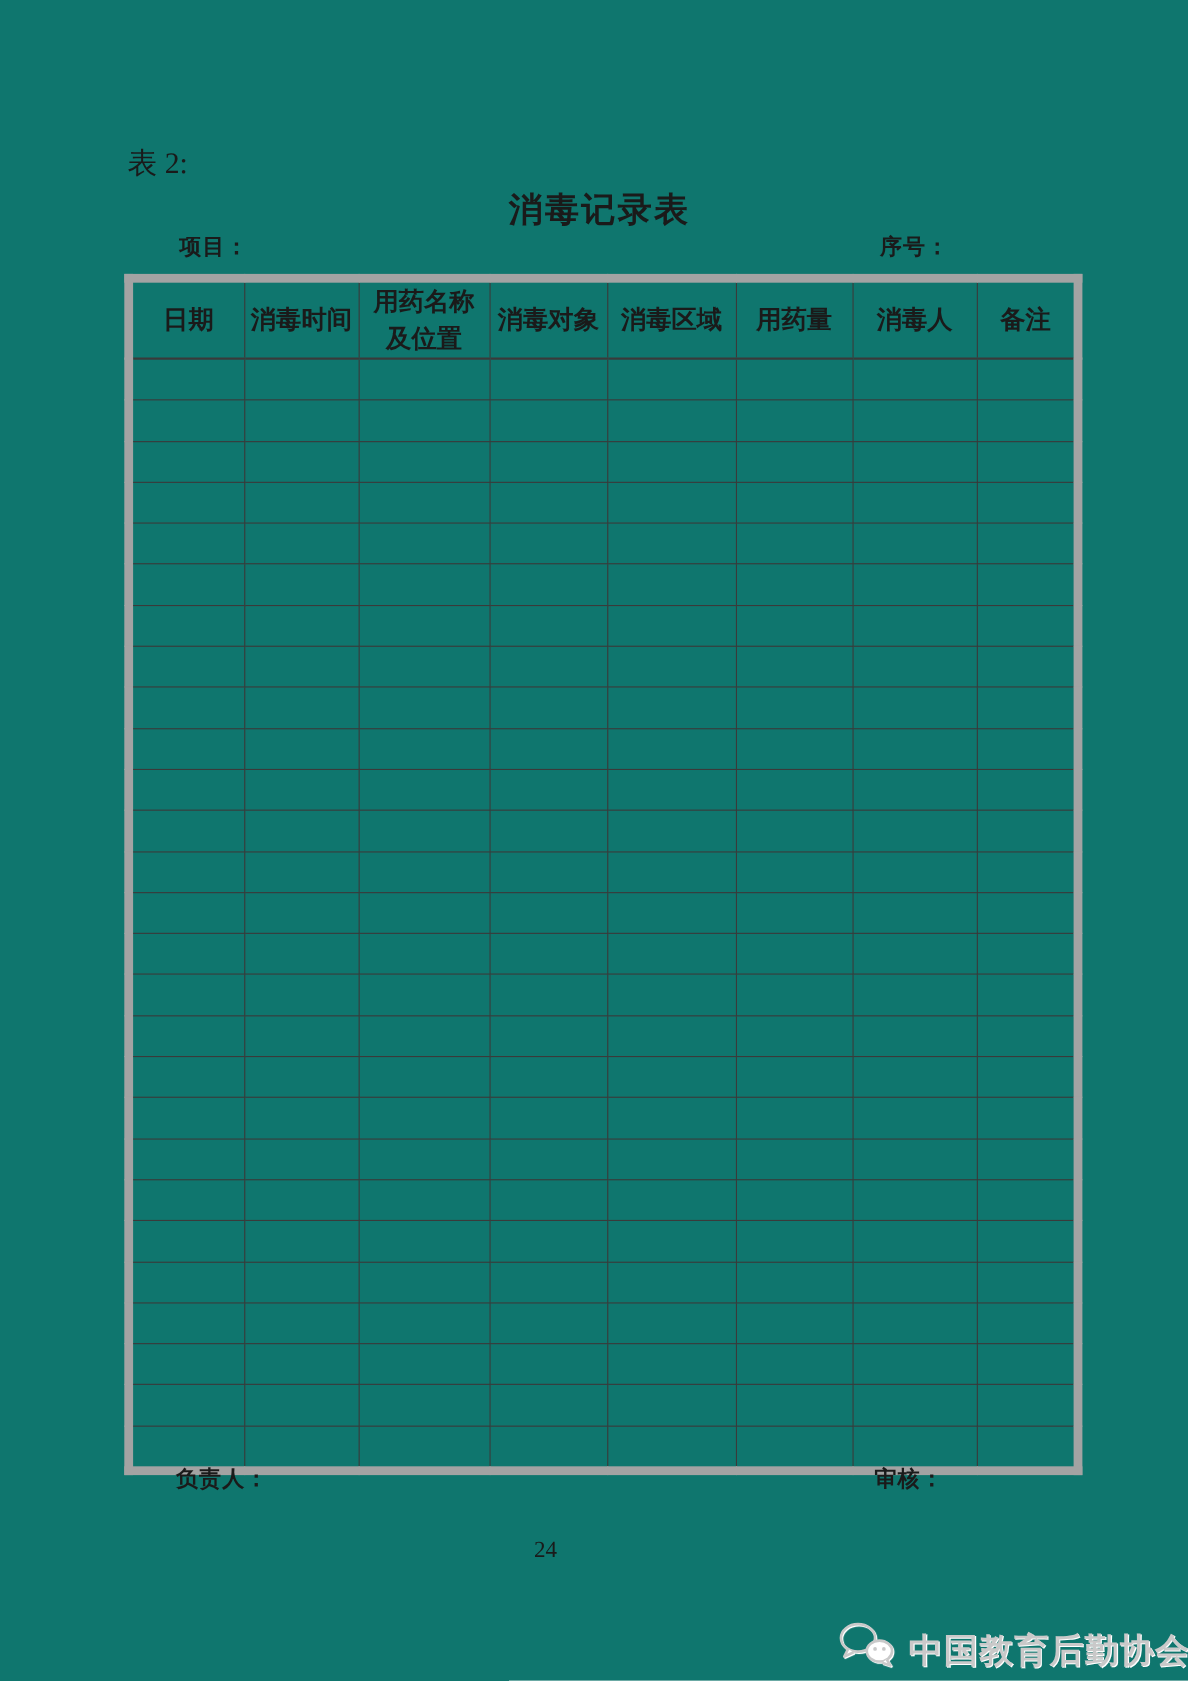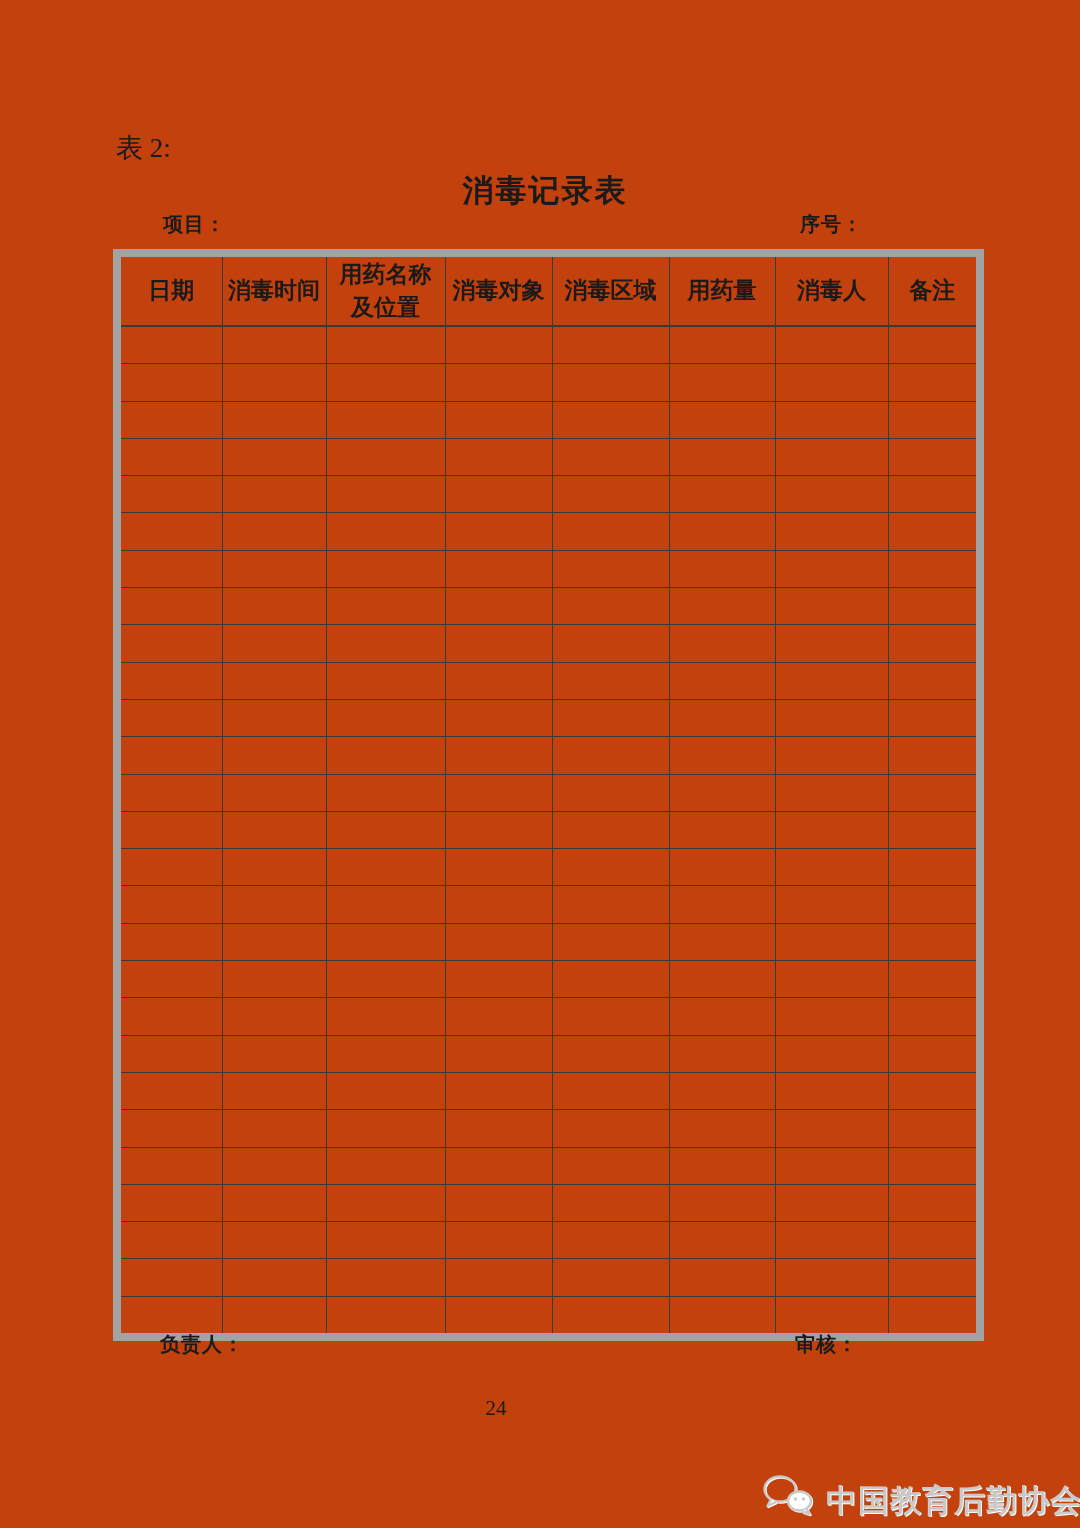--- a/index.html
+++ b/index.html
@@ -1,20 +1,20 @@
 <!DOCTYPE html>
 <html><head>
 <meta charset="utf-8">
 <style>
   html, body { margin: 0; padding: 0; background: #ffffff; }
   .page {
     position: relative;
     width: 1080px;
     height: 1528px;
-    background: #c2410c;
+    background: #0f766e;
     overflow: hidden;
     font-family: "Liberation Sans", sans-serif;
     color: #1a1a1a;
   }
   .table-label {
     position: absolute;
     left: 116px;
     top: 130px;
     font-family: "Liberation Serif", serif;
     font-size: 27px;

